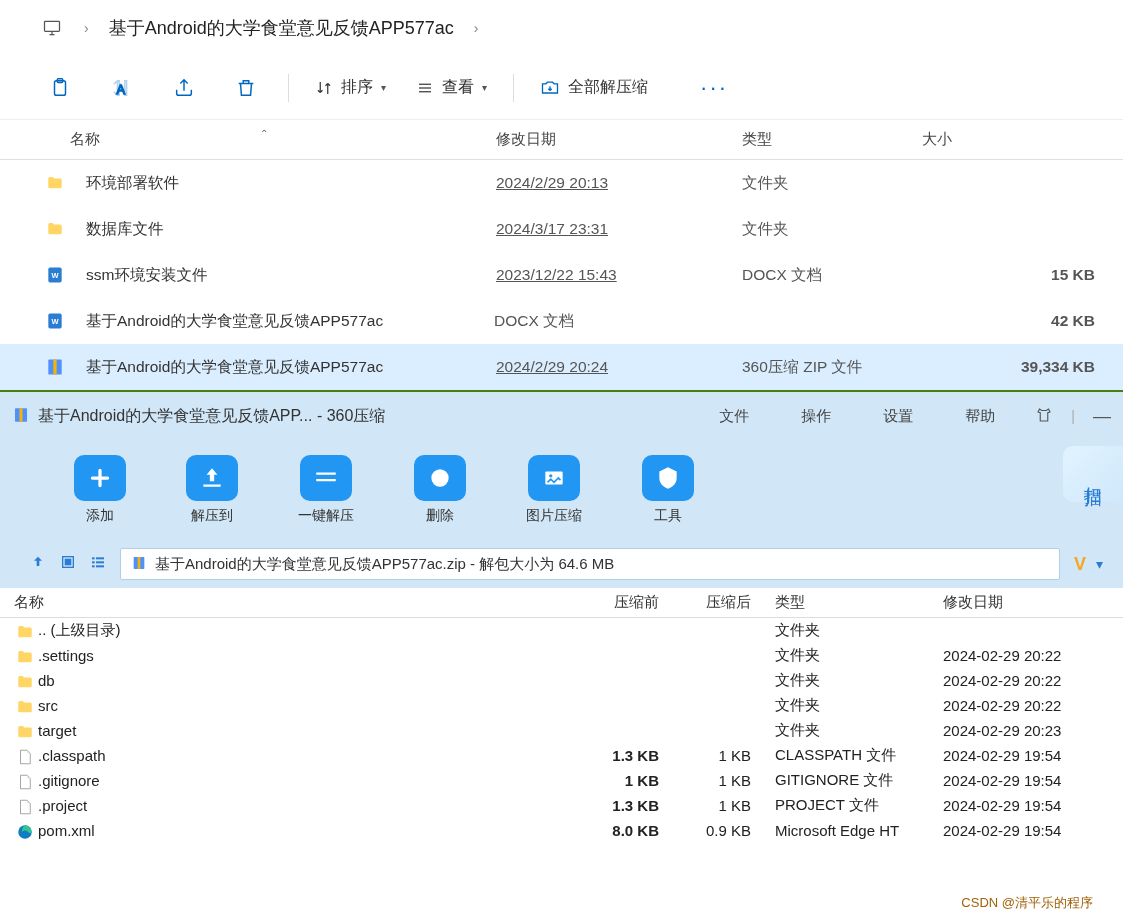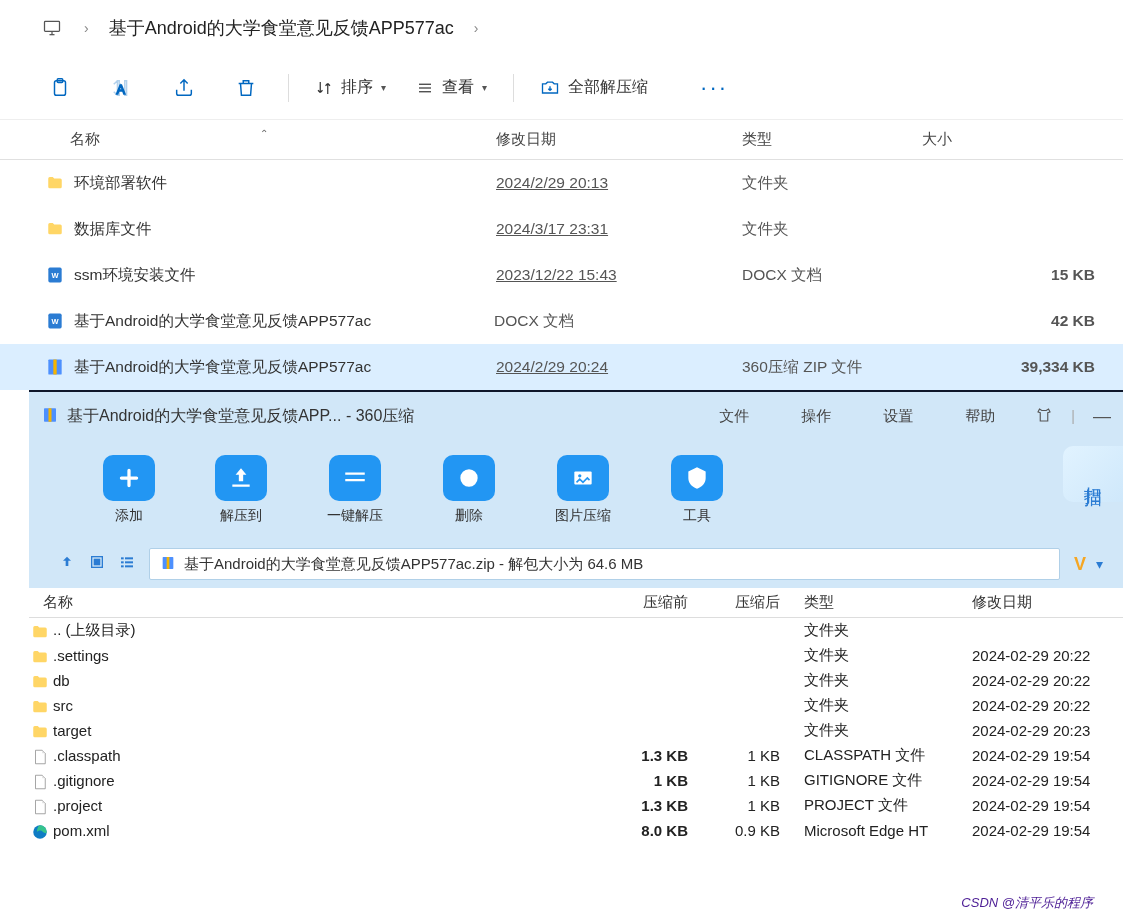--- a/index.html
+++ b/index.html
@@ -20,27 +20,27 @@
 .headers { display: flex; align-items: center; height: 40px; border-bottom: 1px solid #e0e0e0; font-size: 15px; color: #444; }
 .col-name { width: 478px; padding-left: 70px; position: relative; }
 .col-name .sort-chev { position: absolute; left: 260px; top: -2px; font-size: 10px; color: #666; }
 .col-mod { width: 248px; padding-left: 18px; }
 .col-type { width: 180px; padding-left: 16px; }
 .col-size { flex: 1; padding-left: 16px; text-align: left; }
 
 .file-list { }
 .file-row { display: flex; align-items: center; height: 46px; font-size: 15.5px; }
 .file-row.selected { background: #dbeeff; border-top: 1px solid #b c4e5ff; }
-.file-row .name-cell { width: 478px; display: flex; align-items: center; padding-left: 44px; gap: 8px; }
+.file-row .name-cell { width: 478px; display: flex; align-items: center; padding-left: 44px; gap: 20px; }
 .file-row .name-cell .fi { width: 22px; height: 22px; display: flex; align-items: center; justify-content: center; }
 .file-row .mod-cell { width: 248px; color: #555; padding-left: 18px; text-decoration: underline; }
 .file-row .type-cell { width: 180px; color: #555; padding-left: 16px; }
 .file-row .size-cell { flex: 1; text-align: right; padding-right: 28px; color: #555; font-weight: bold; }
 
-.archive-app { border-top: 2px solid #0f172a; background: #d1e7f8; margin-left: 29px; }
+.archive-app { border-top: 2px solid #4d7c0f; background: #d1e7f8; }
 .arc-title { display: flex; align-items: center; height: 48px; padding: 0 12px; justify-content: space-between; }
 .arc-title-left { display: flex; align-items: center; gap: 8px; }
 .arc-title-text { font-size: 16px; color: #333; }
 .arc-menu { display: flex; gap: 52px; align-items: center; color: #444; font-size: 15px; }
 .arc-win { display: flex; gap: 18px; align-items: center; }
 
 .arc-toolbar { display: flex; align-items: center; height: 100px; padding-left: 74px; gap: 60px; position: relative; }
 .arc-btn { display: flex; flex-direction: column; align-items: center; gap: 6px; }
 .arc-btn-icon { width: 52px; height: 46px; border-radius: 10px; display: flex; align-items: center; justify-content: center; color: white; font-size: 24px; }
 .arc-btn-label { font-size: 14px; color: #333; }
@@ -53,28 +53,28 @@
 
 .arc-headers { display: flex; height: 30px; align-items: center; background: #fff; border-bottom: 1px solid #ddd; font-size: 15px; color: #333; }
 .ac-name { width: 555px; padding-left: 14px; }
 .ac-pre { width: 114px; text-align: right; padding-right: 10px; }
 .ac-post { width: 92px; text-align: right; padding-right: 10px; }
 .ac-type { width: 168px; padding-left: 14px; }
 .ac-mod { flex: 1; padding-left: 14px; }
 
 .arc-list { background: #fff; }
 .arc-row { display: flex; align-items: center; height: 25px; font-size: 15px; color: #222; }
-.arc-row .name-cell { width: 555px; padding-left: 2px; display: flex; align-items: center; gap: 4px; }
+.arc-row .name-cell { width: 555px; padding-left: 16px; display: flex; align-items: center; gap: 4px; }
 .arc-row .ic { width: 18px; height: 16px; display: inline-flex; }
 .arc-row .pre-cell { width: 114px; text-align: right; padding-right: 10px; font-weight: bold; }
 .arc-row .post-cell { width: 92px; text-align: right; padding-right: 10px; }
 .arc-row .type-cell2 { width: 168px; padding-left: 14px; }
 .arc-row .mod-cell2 { flex: 1; padding-left: 14px; }
 
-.watermark { position: absolute; right: 30px; bottom: 6px; color: #4c1d95; font-size: 13px; pointer-events: none; font-style: italic; }
+.watermark { position: absolute; right: 30px; bottom: 6px; color: #a16207; font-size: 13px; pointer-events: none; }
 </style>
 </head>
 <body>
 
 <div class="breadcrumb">
   <span class="bc-icon">
     <svg viewBox="0 0 24 24" width="24" height="20" fill="none" stroke="#555" stroke-width="1.5">
         <rect x="3" y="4" width="18" height="12" rx="1"></rect>
         <line x1="9" y1="20" x2="15" y2="20"></line>
         <line x1="12" y1="16" x2="12" y2="20"></line>

